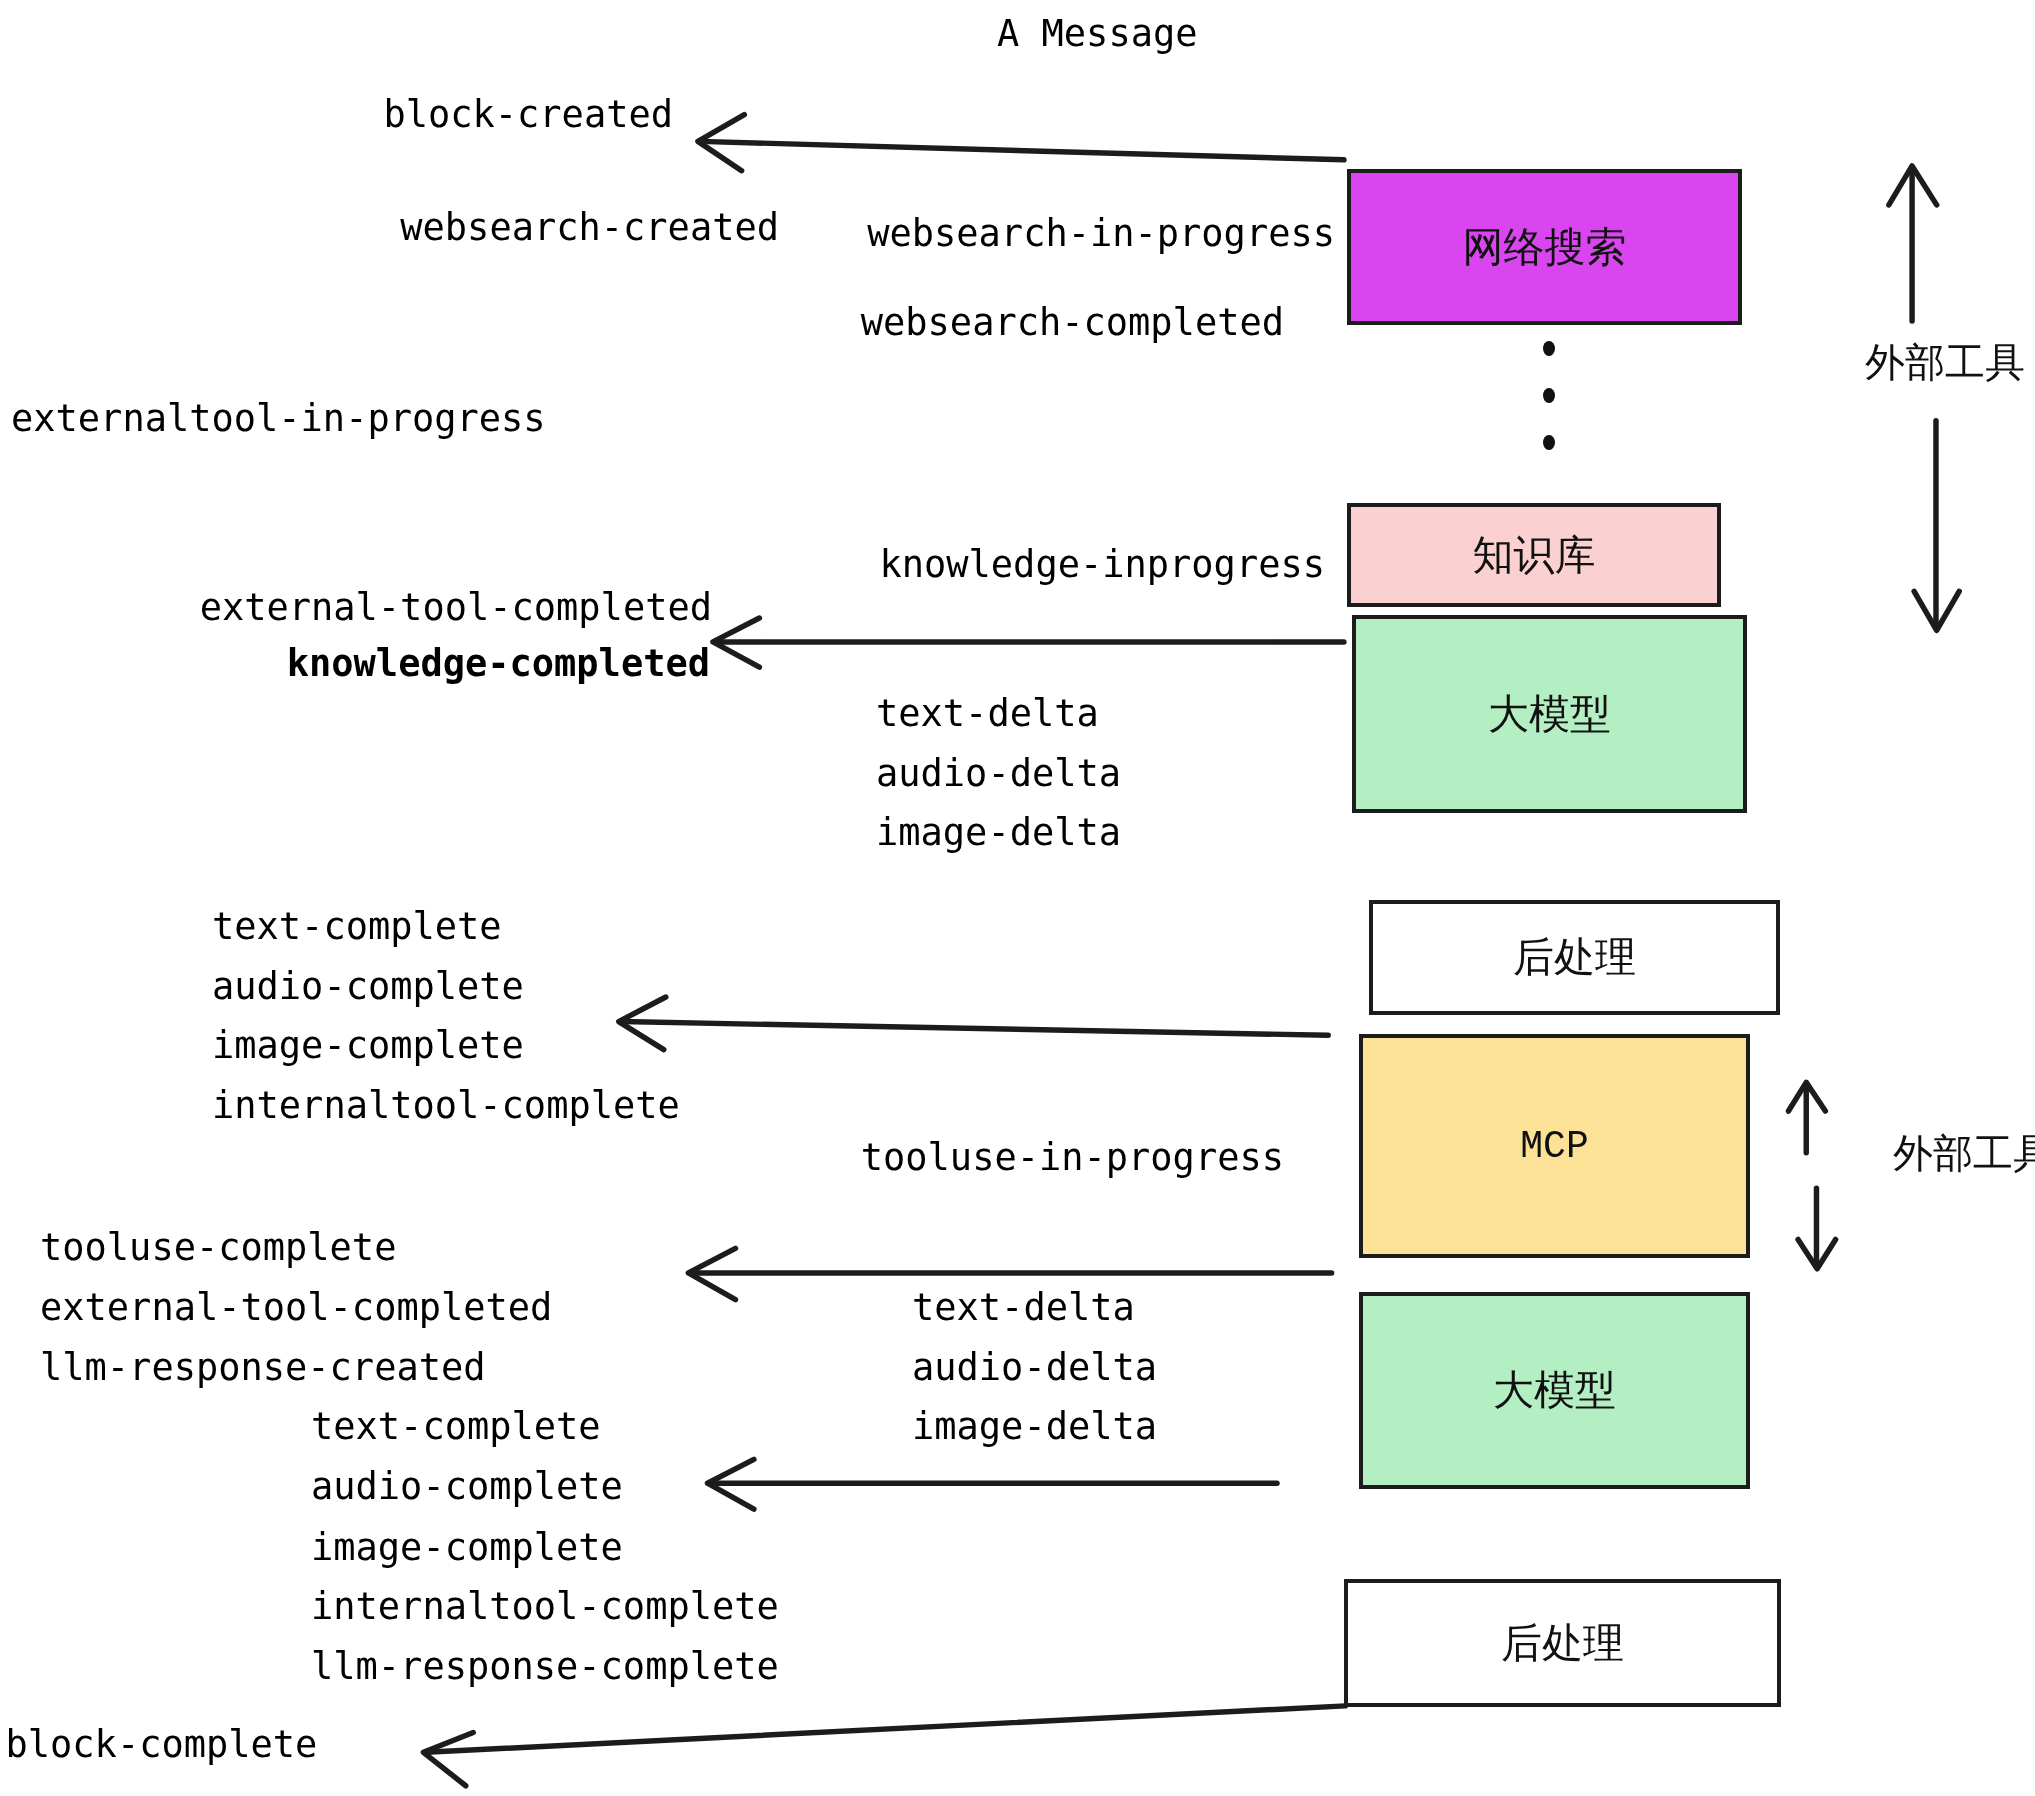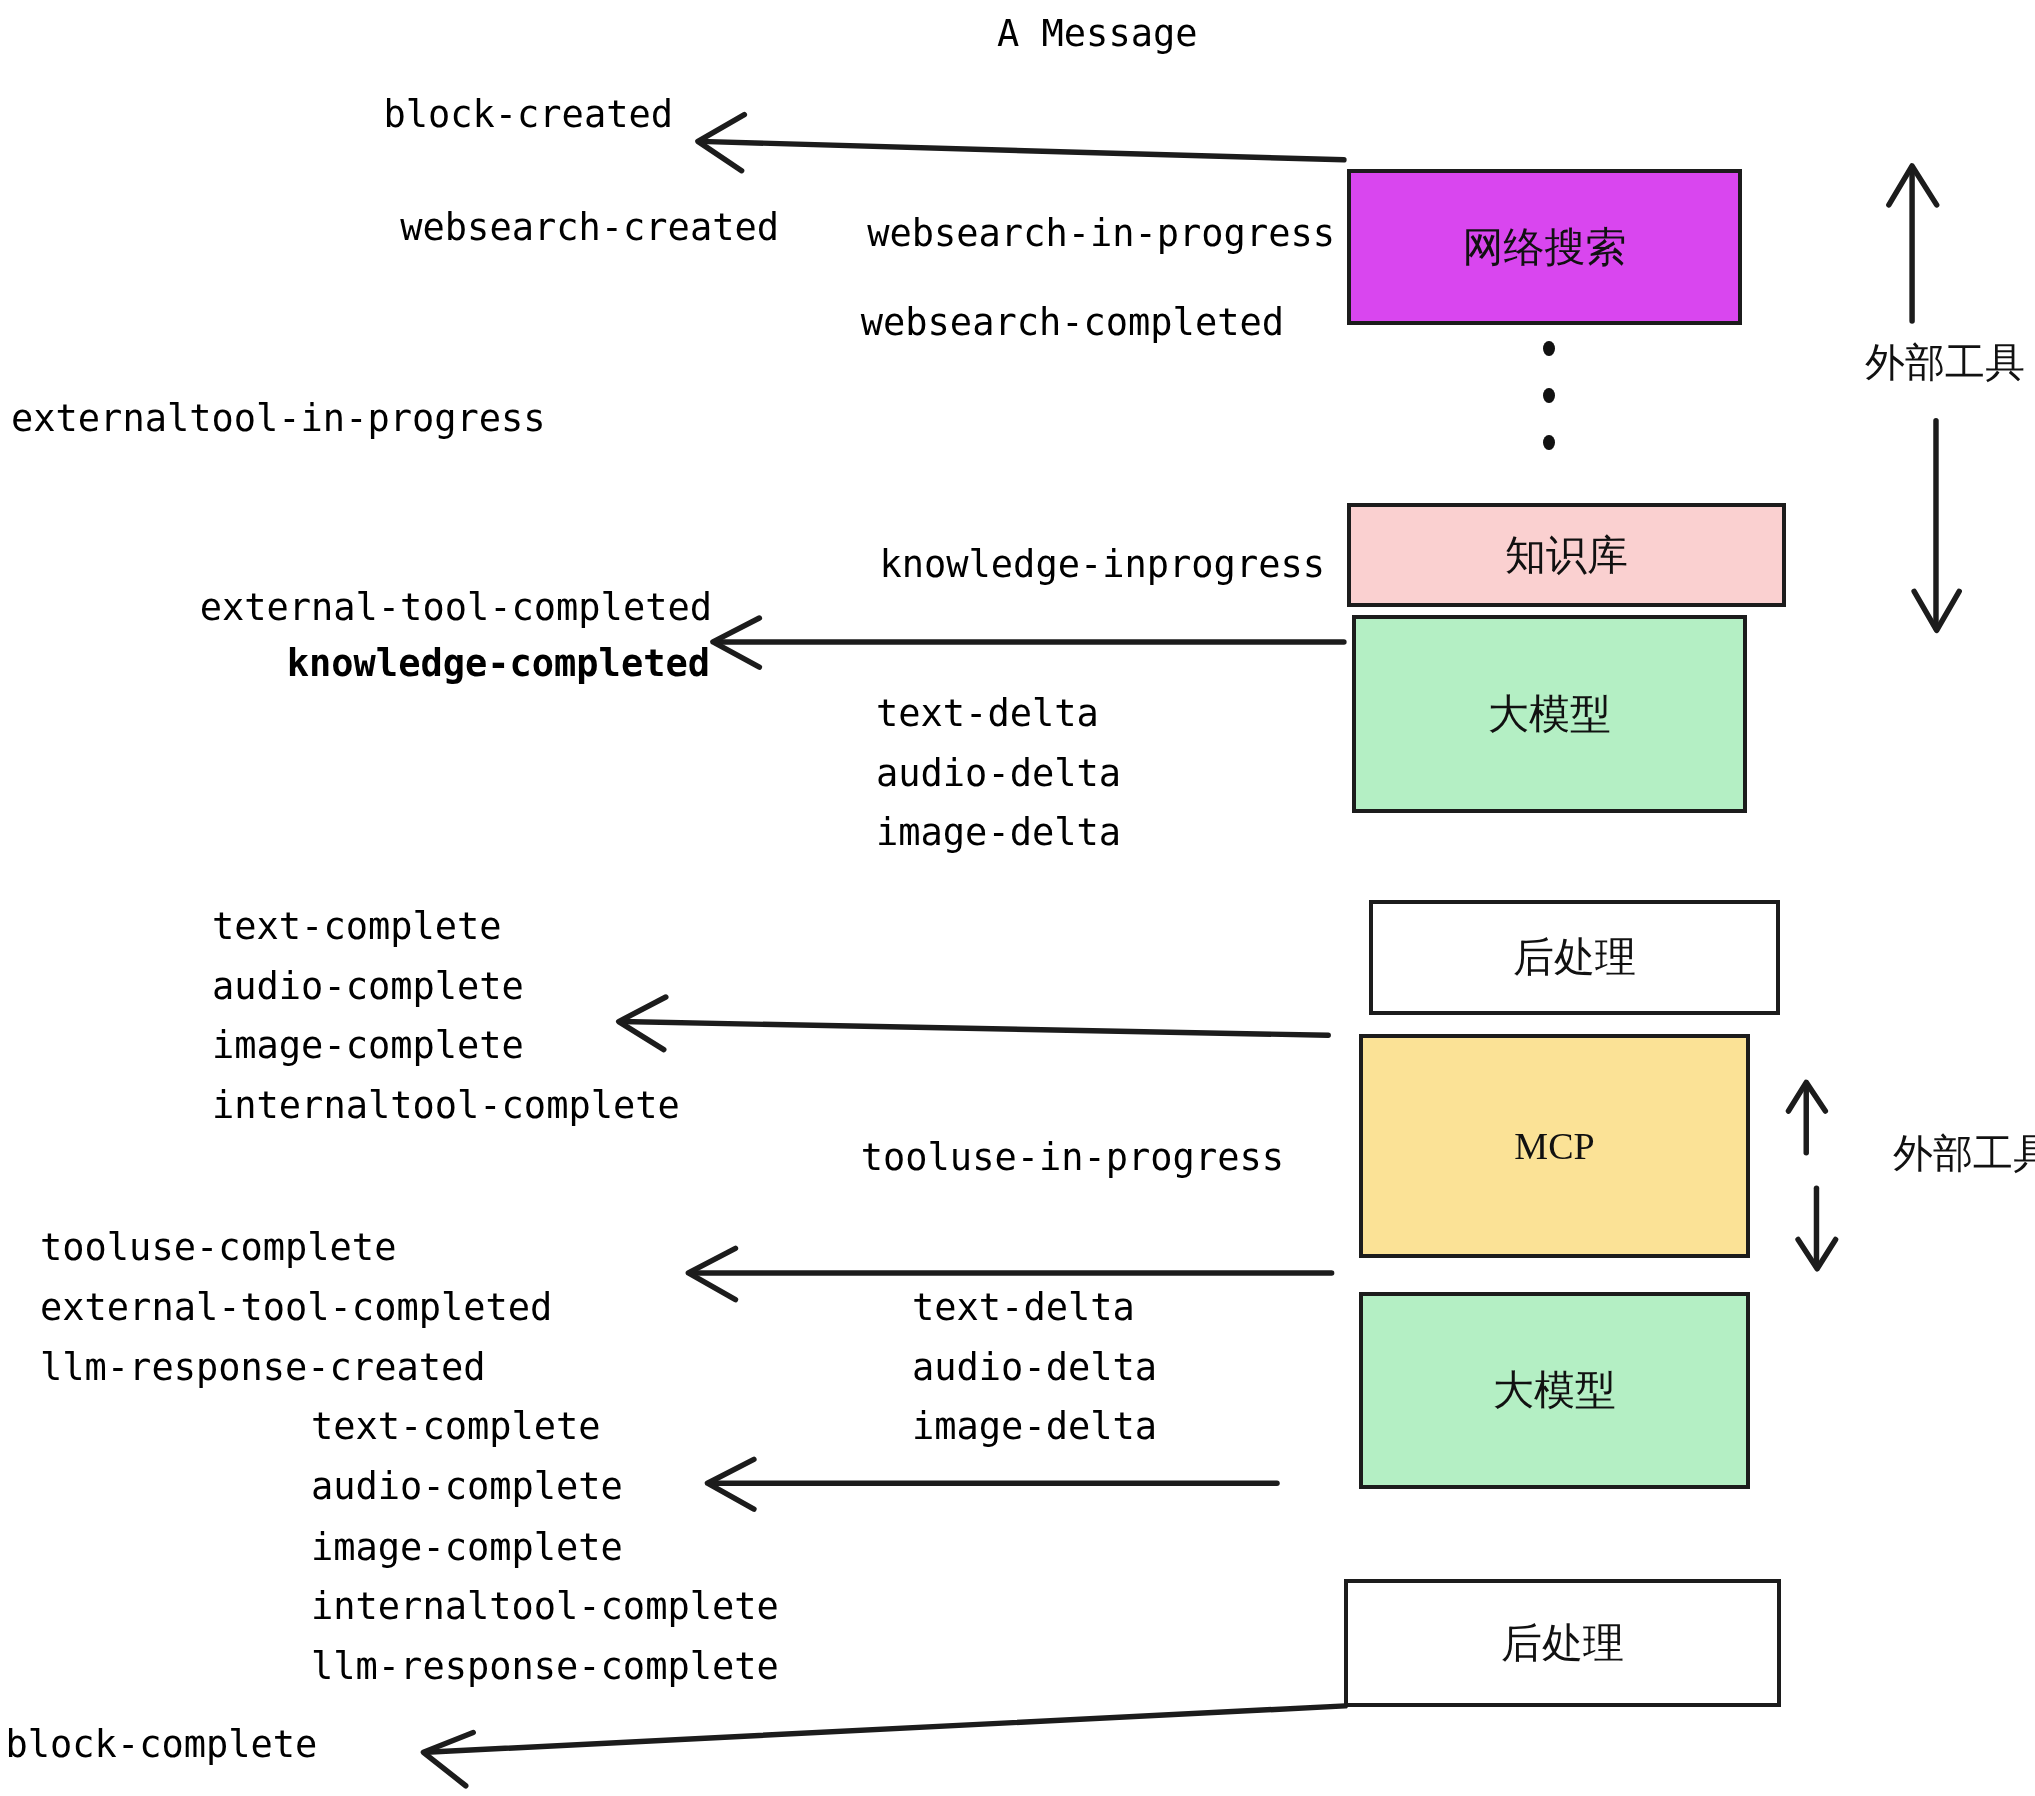--- a/index.html
+++ b/index.html
@@ -40,21 +40,21 @@
     box-sizing: border-box;
     border: 4.1px solid #1c1c1c;
     display: flex;
     align-items: center;
     justify-content: center;
     font-family: "DejaVu Sans", "Liberation Sans", sans-serif;
     font-size: 41px;
     color: #111111;
   }
   .box.mono {
-    font-family: Liberation Serif, serif;
+    font-family: Liberation Mono, monospace;
     font-size: 38px;
   }
   .sidelabel {
     position: absolute;
     font-family: "DejaVu Sans", "Liberation Sans", sans-serif;
     font-size: 40px;
     color: #111111;
     white-space: nowrap;
     margin-left: 43px;
   }
@@ -91,21 +91,21 @@
   <div class="box" style="left:1347px; top:169px; width:395px; height:156px; background:#d946ef;">
     <span>网络搜索</span>
   </div>
 
   <div class="dots" style="left:1542px; top:341px; width:13.7px; height:109px;">
     <span></span>
     <span></span>
     <span></span>
   </div>
 
-  <div class="box" style="left:1347px; top:503px; width:439px; height:104px; background:#FAD0D0;">
+  <div class="box" style="left:1347px; top:503px; width:374px; height:104px; background:#FAD0D0;">
     <span>知识库</span>
   </div>
 
   <div class="box" style="left:1352px; top:615px; width:395px; height:198px; background:#B4EFC4;">
     <span>大模型</span>
   </div>
 
   <div class="box" style="left:1369px; top:900px; width:411px; height:115px; background:#FFFFFF;">
     <span>后处理</span>
   </div>

